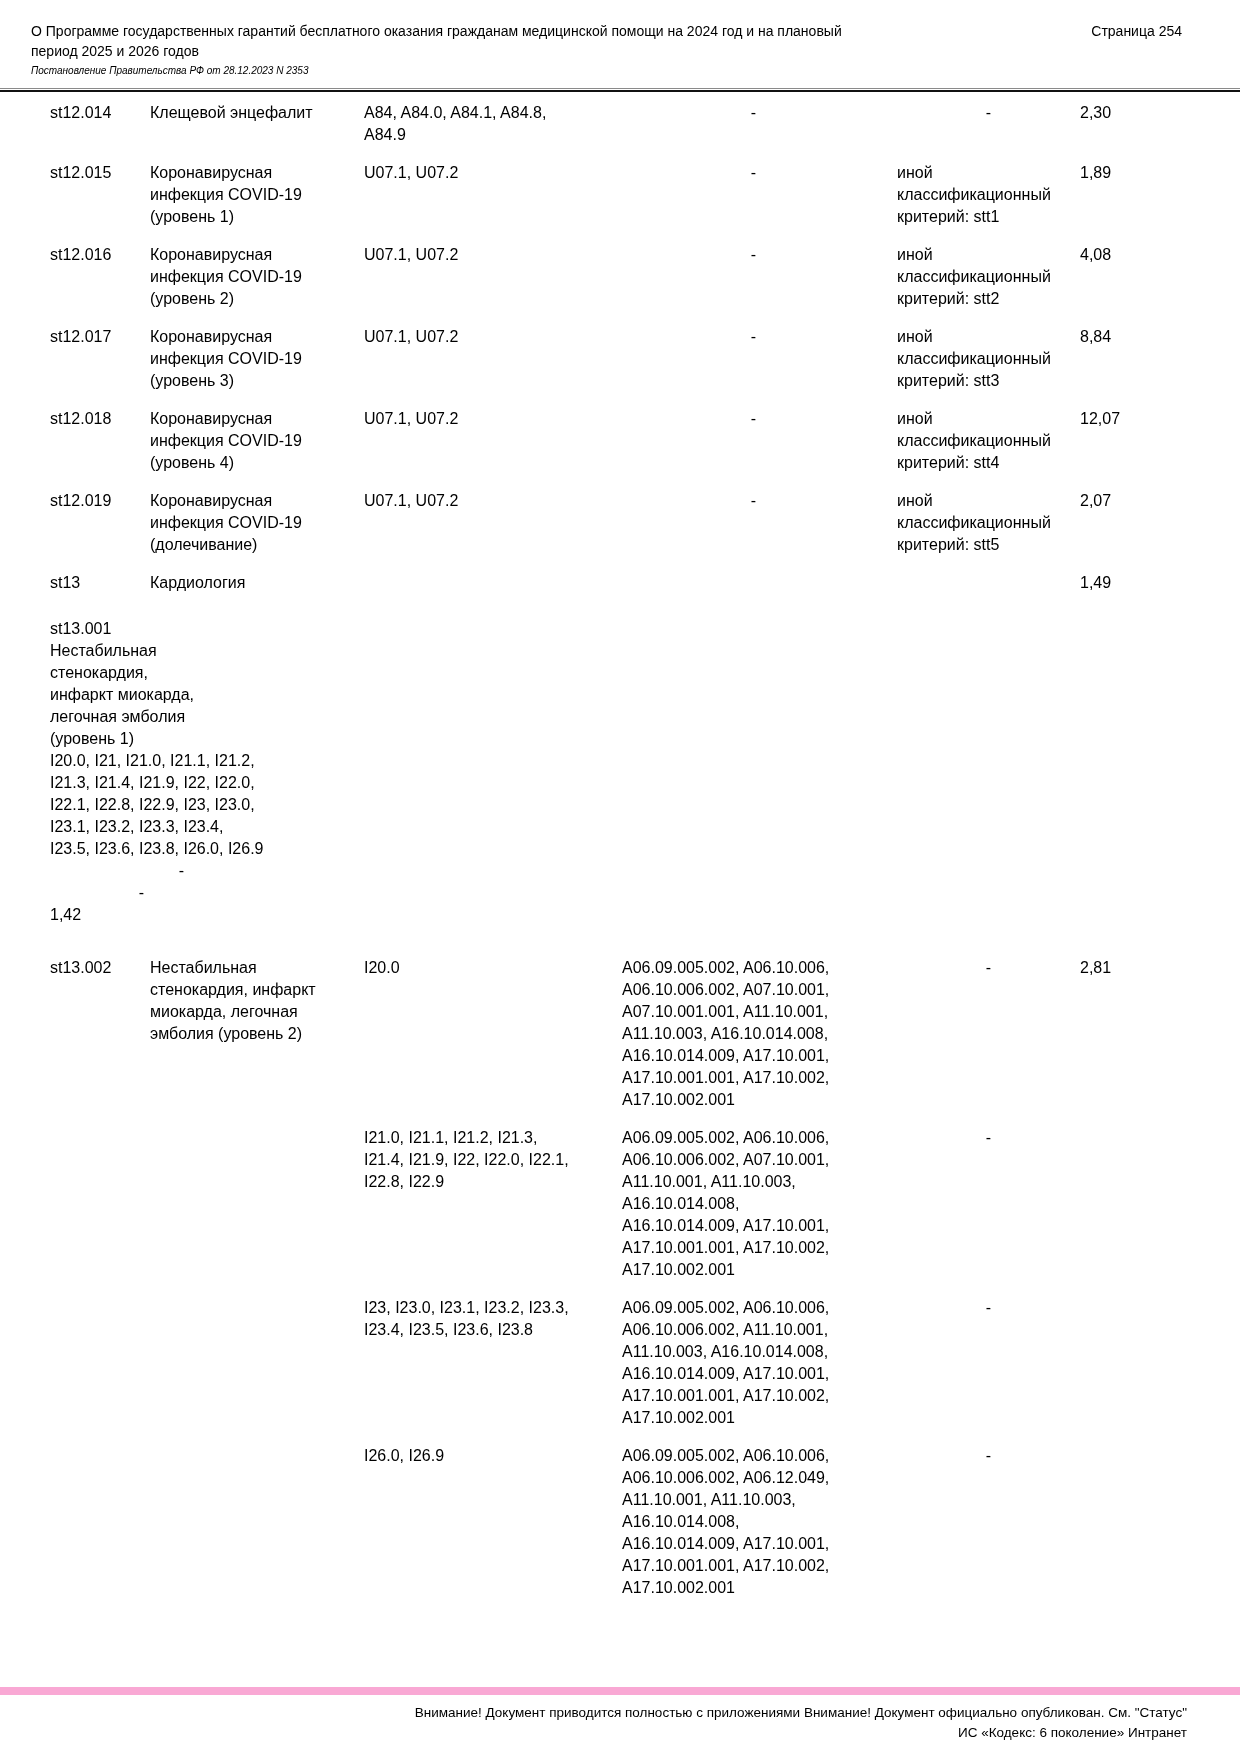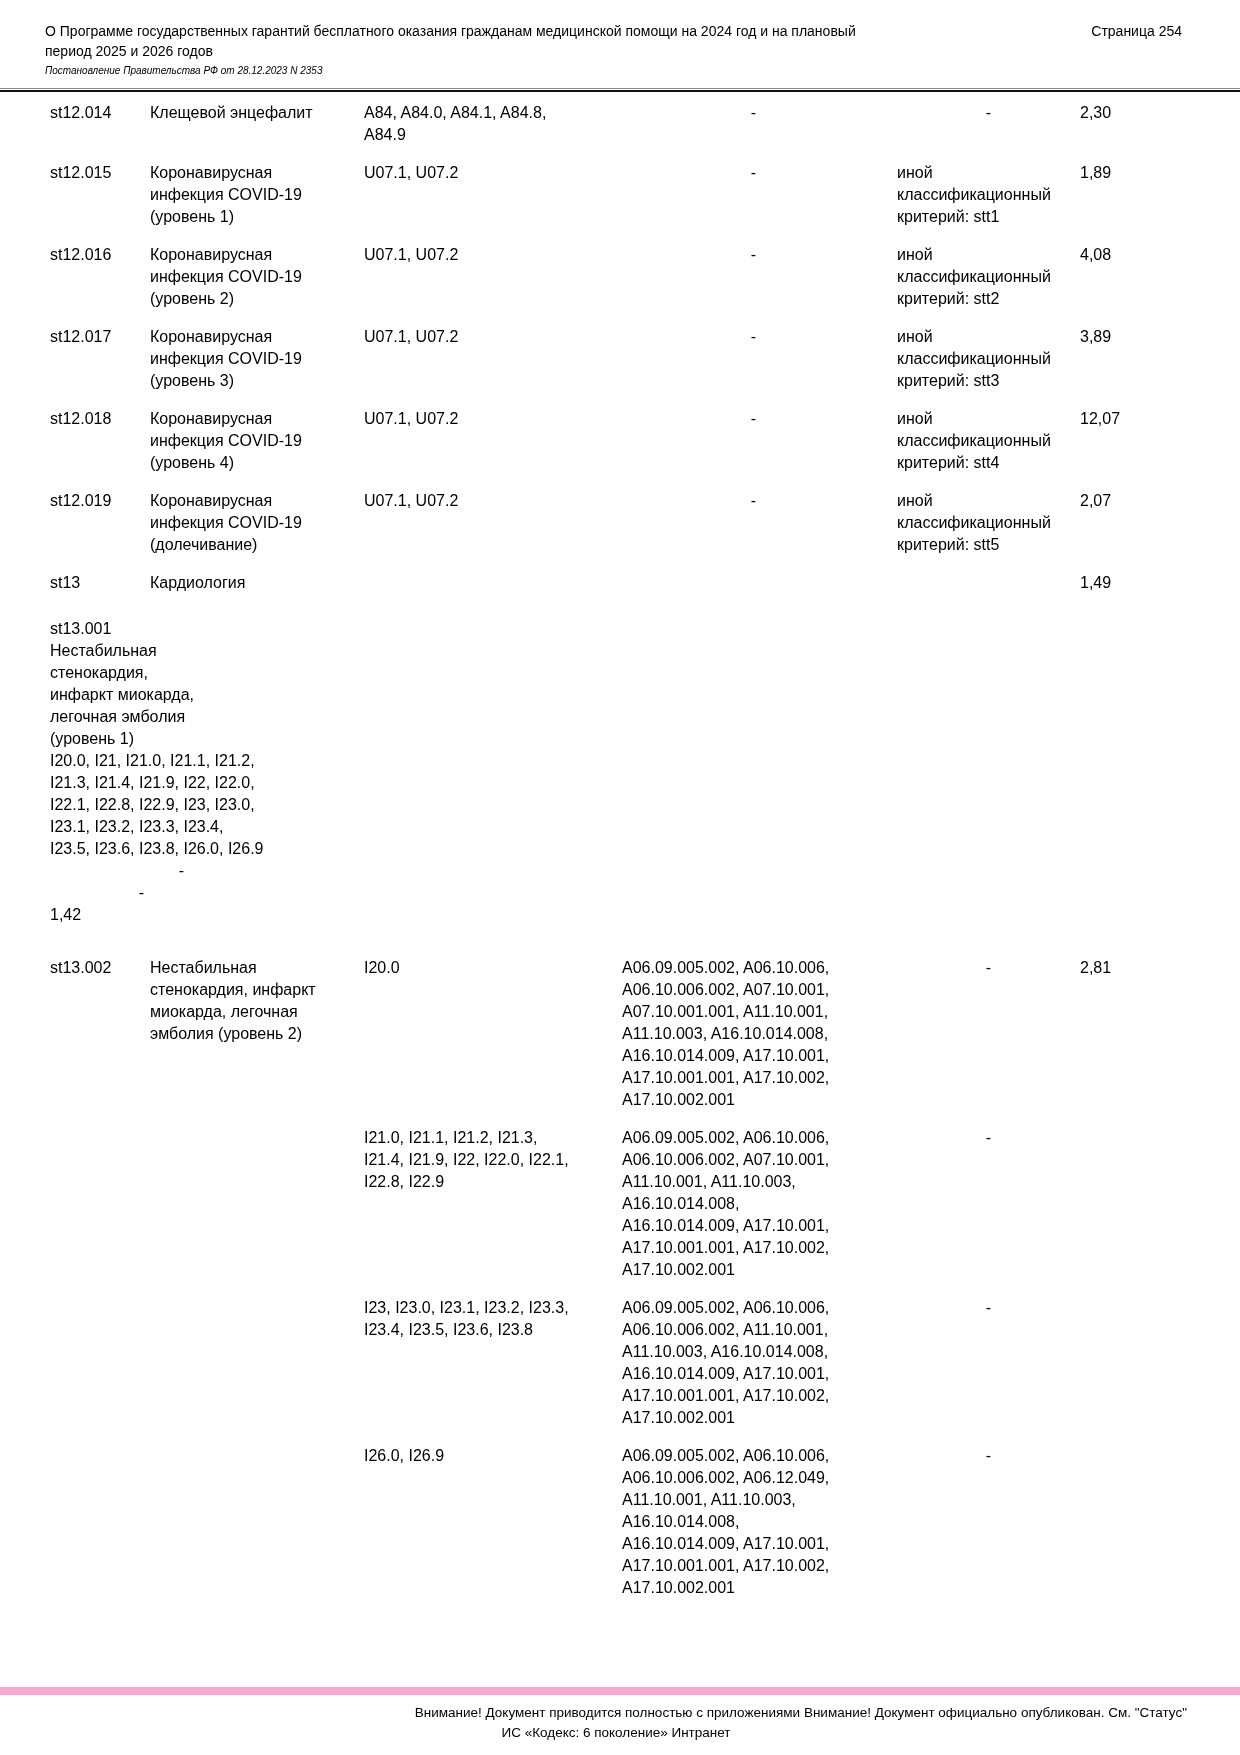--- a/index.html
+++ b/index.html
@@ -5,21 +5,21 @@
   html,body{margin:0;padding:0;background:#e8e8e8;}
   .page{
     position:relative;
     width:1240px;height:1755px;
     background:#ffffff;
     font-family:"Liberation Sans",sans-serif;
     color:#000;
     overflow:hidden;
   }
   
-  .header{padding:21px 58px 0 45px;}
+  .header{padding:21px 58px 0 31px;}
   .header-row{display:flex;align-items:flex-start;}
   .title{
     flex:1;
     font-size:14px;line-height:20px;
     white-space:pre-line;
     max-width:990px;
   }
   .page-num{
     margin-left:auto;
     font-size:14px;line-height:20px;
@@ -50,21 +50,21 @@
   .c-coef{width:90px;text-align:left;}
   .center{text-align:center;}
   
   .footer{
     position:absolute;left:0;right:0;top:1687px;
     border-top:8px solid #f9a8d4;
     padding:8px 53px 0 45px;
     font-size:13.5px;line-height:20px;
   }
   .notice{text-align:right;}
-  .source{text-align:center;}
+  .source{text-align:right;}
 </style>
 </head>
 <body>
 
 <div class="page">
 
   <div class="header">
     <div class="header-row">
       <div class="title">О Программе государственных гарантий бесплатного оказания гражданам медицинской помощи на 2024 год и на плановый
 период 2025 и 2026 годов</div>
@@ -116,21 +116,21 @@
     <div class="row">
       <div class="cell c-code">st12.017</div>
       <div class="cell c-name">Коронавирусная
 инфекция COVID-19
 (уровень 3)</div>
       <div class="cell c-icd">U07.1, U07.2</div>
       <div class="cell c-serv center">-</div>
       <div class="cell c-crit">иной
 классификационный
 критерий: stt3</div>
-      <div class="cell c-coef">3,89</div>
+      <div class="cell c-coef">8,84</div>
     </div>
 
     <div class="row">
       <div class="cell c-code">st12.018</div>
       <div class="cell c-name">Коронавирусная
 инфекция COVID-19
 (уровень 4)</div>
       <div class="cell c-icd">U07.1, U07.2</div>
       <div class="cell c-serv center">-</div>
       <div class="cell c-crit">иной

